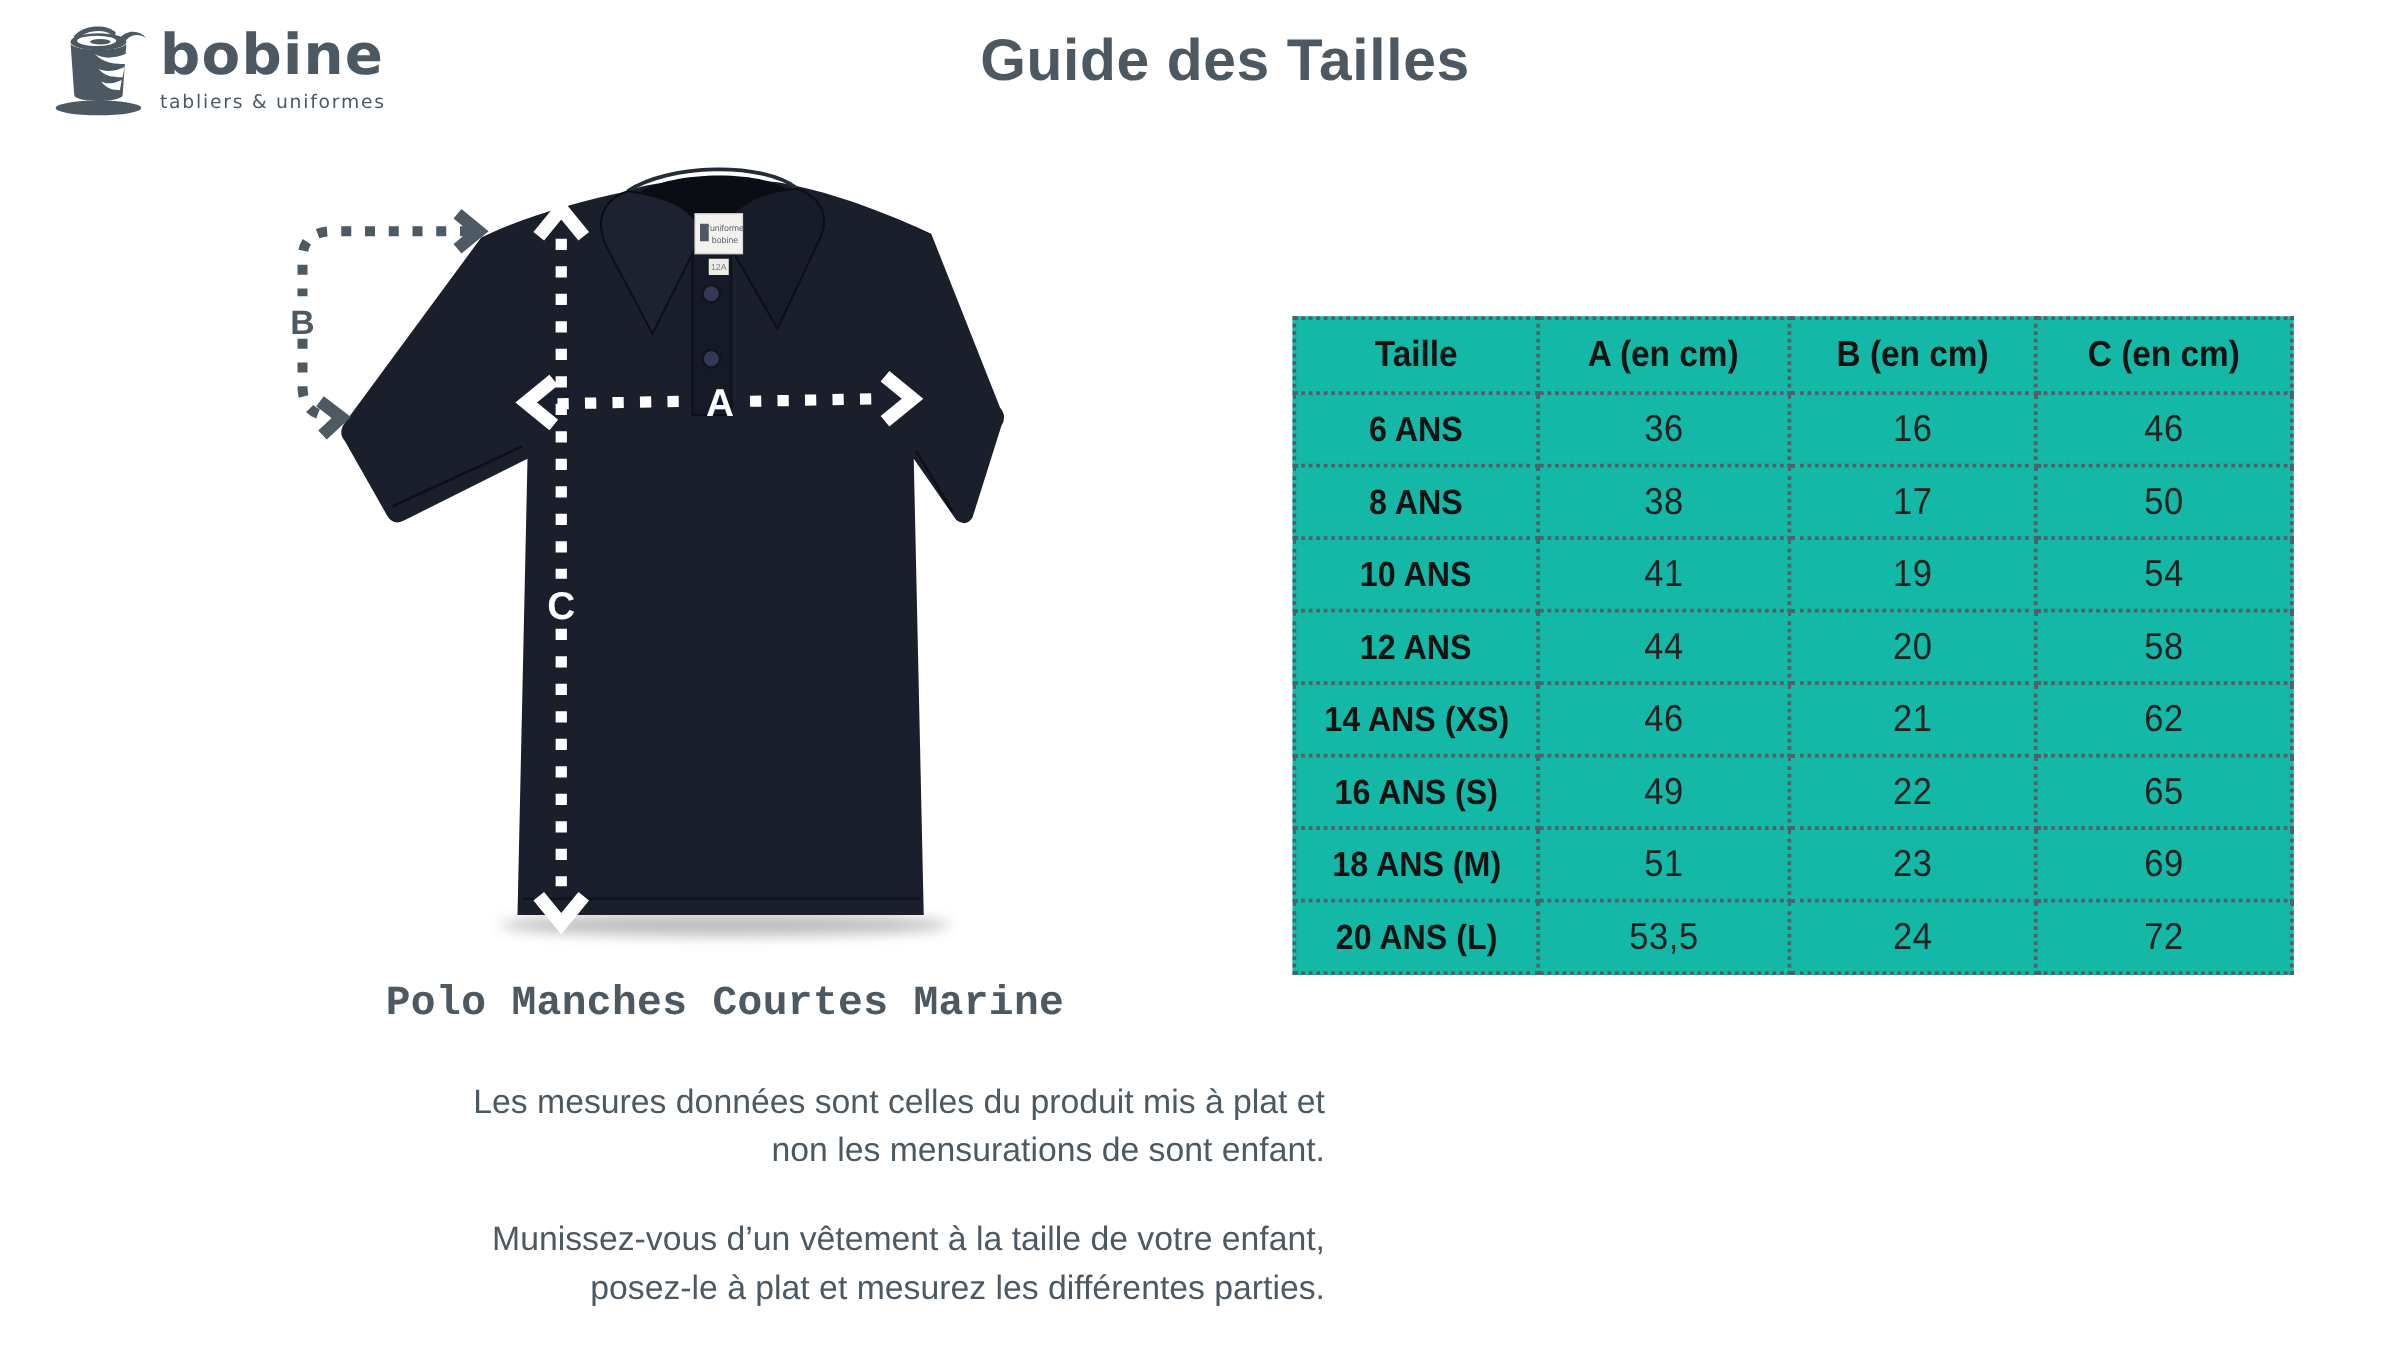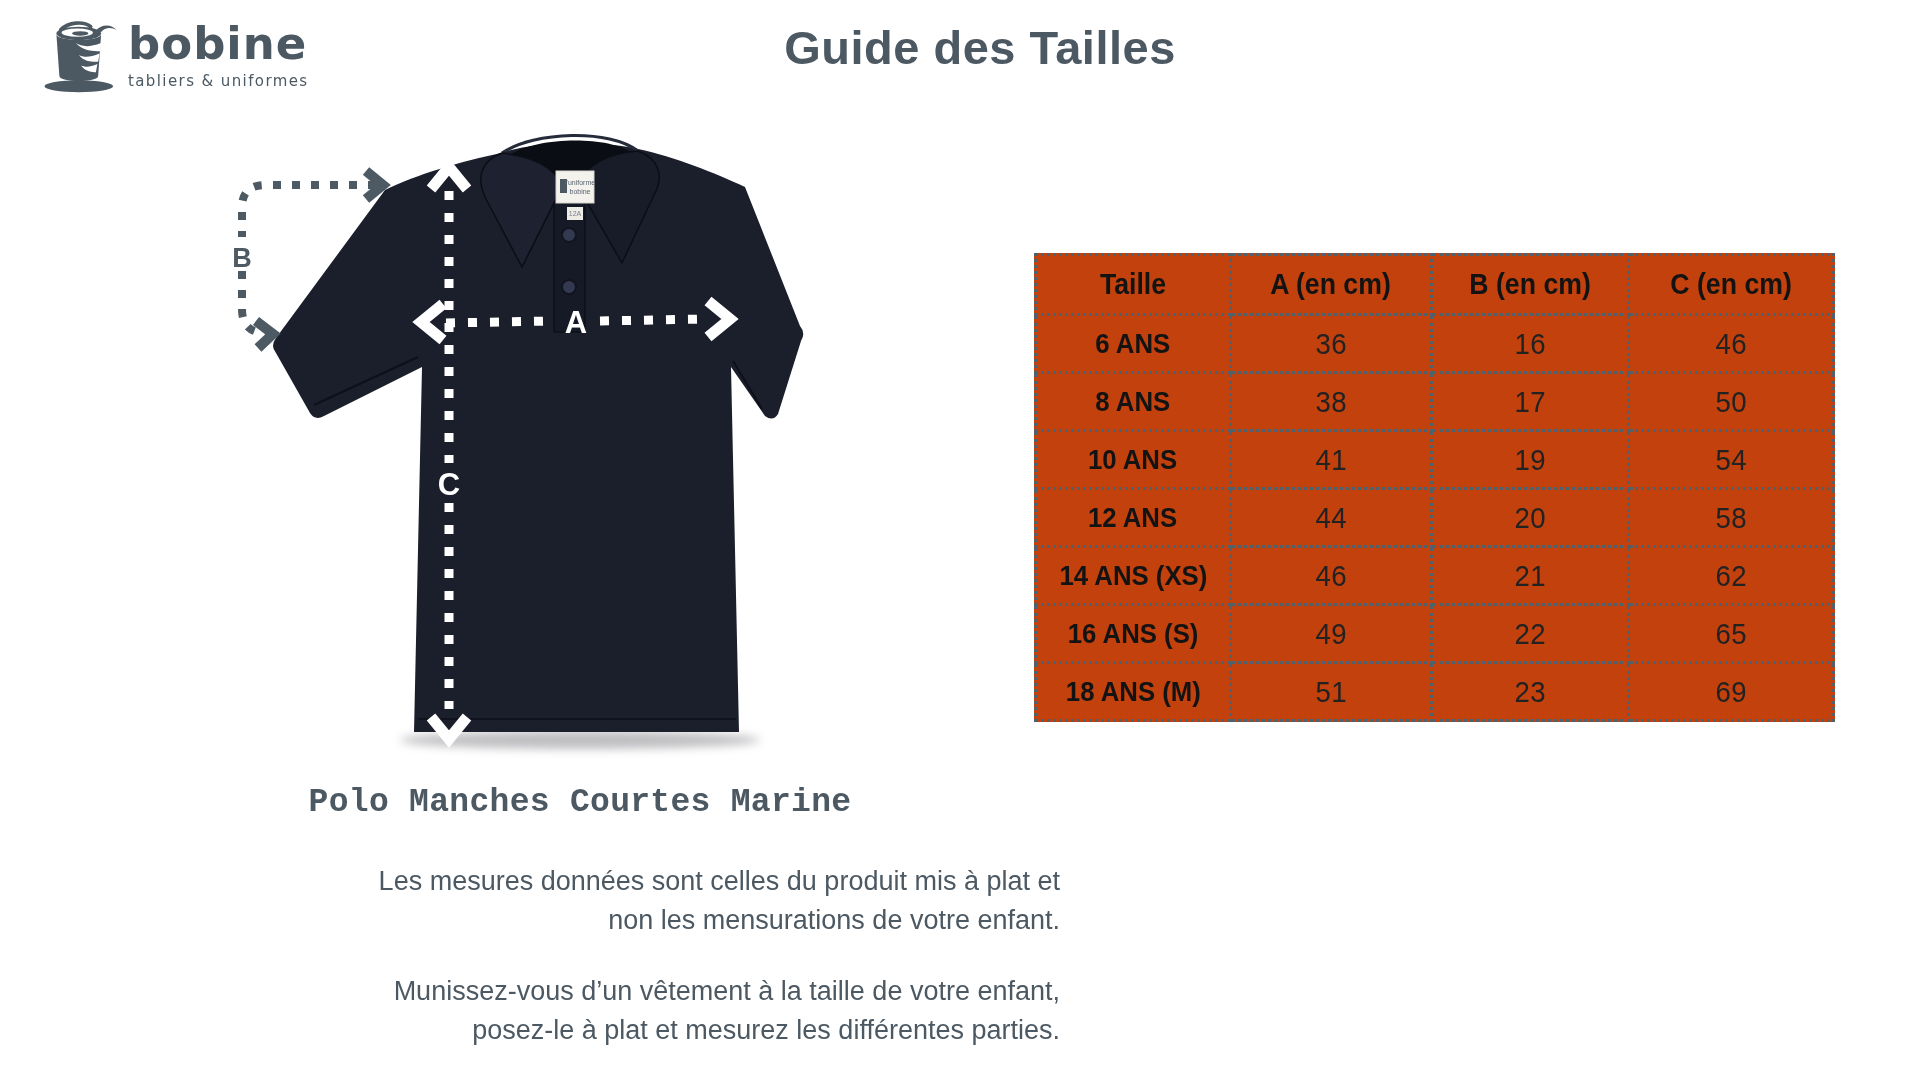--- a/index.html
+++ b/index.html
@@ -24,21 +24,21 @@
   
   .product-title{position:absolute;left:130px;top:784px;width:900px;text-align:center;
                  font-size:33px;font-weight:700;color:#4C5963;letter-spacing:.3px;font-family:Liberation Mono, monospace;}
   .note{position:absolute;left:100px;width:960px;text-align:right;
         font-size:27px;line-height:39px;color:#4C5963;}
   .note-1{top:862px;}
   .note-2{top:972px;}
 
   
   .table-wrap{position:absolute;left:1034px;top:253px;width:798px;}
-  table.size-table{border-collapse:collapse;table-layout:fixed;width:798px;background:#c2410c;}
+  table.size-table{border-collapse:collapse;table-layout:fixed;width:798px;background:#14b8a6;}
   .size-table th,.size-table td{border:3px dotted #51616C;text-align:center;
         vertical-align:middle;padding:0;overflow:hidden;}
   .size-table th{height:57px;font-size:29px;font-weight:700;color:#131313;}
   .size-table td{height:55px;}
   .cond{display:inline-block;transform:scaleX(.92);white-space:nowrap;}
   .cell-size{font-size:28px;font-weight:700;color:#131313;}
   .cell-val{font-size:30px;font-weight:400;color:#222;letter-spacing:.5px;}
   col.c-size{width:195px;} col.c-a{width:201px;} col.c-b{width:197px;} col.c-c{width:205px;}
 </style>
 </head>
@@ -134,21 +134,21 @@
       <path d="M263,209 L241,227 L263,245" stroke-width="11"></path>
       <path d="M528,206 L550,224 L528,242" stroke-width="11"></path>
     </g>
     <text x="396" y="238" text-anchor="middle" font-size="31" font-weight="bold" fill="#FFFFFF" font-family="Liberation Sans, sans-serif">A</text>
   </svg>
 
   <div class="product-title">Polo Manches Courtes Marine</div>
 
   <div class="note note-1">
     <div>Les mesures données sont celles du produit mis à plat et</div>
-    <div>non les mensurations de votre enfant.</div>
+    <div>non les mensurations de sont enfant.</div>
   </div>
   <div class="note note-2">
     <div>Munissez-vous d’un vêtement à la taille de votre enfant,</div>
     <div>posez-le à plat et mesurez les différentes parties.</div>
   </div>
 
   <div class="table-wrap">
     <table class="size-table">
       <colgroup>
         <col class="c-size">
@@ -200,17 +200,23 @@
             <td><span class="cond cell-val">49</span></td>
             <td><span class="cond cell-val">22</span></td>
             <td><span class="cond cell-val">65</span></td>
           </tr>
           <tr>
             <td><span class="cond cell-size">18 ANS (M)</span></td>
             <td><span class="cond cell-val">51</span></td>
             <td><span class="cond cell-val">23</span></td>
             <td><span class="cond cell-val">69</span></td>
           </tr>
+          <tr>
+            <td><span class="cond cell-size">20 ANS (L)</span></td>
+            <td><span class="cond cell-val">53,5</span></td>
+            <td><span class="cond cell-val">24</span></td>
+            <td><span class="cond cell-val">72</span></td>
+          </tr>
         </tbody>
     </table>
   </div>
 
 </div>
 
 </body></html>

